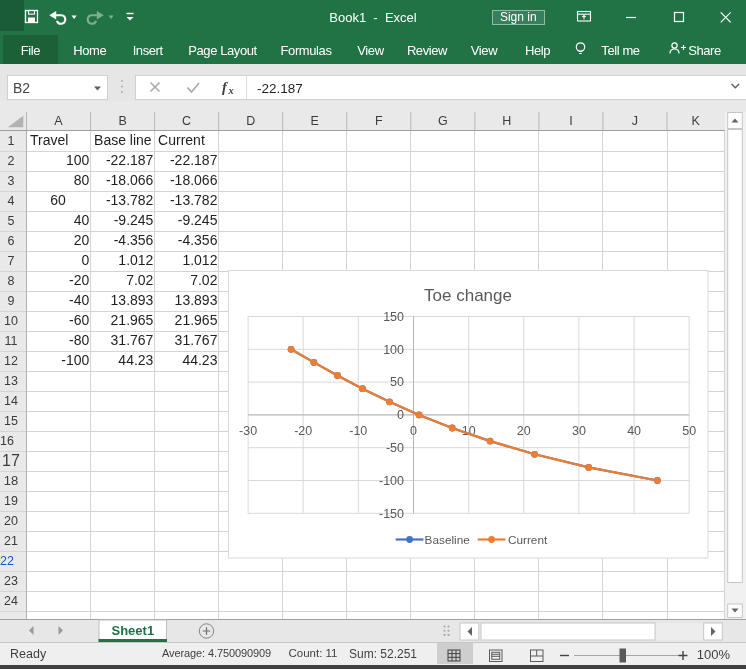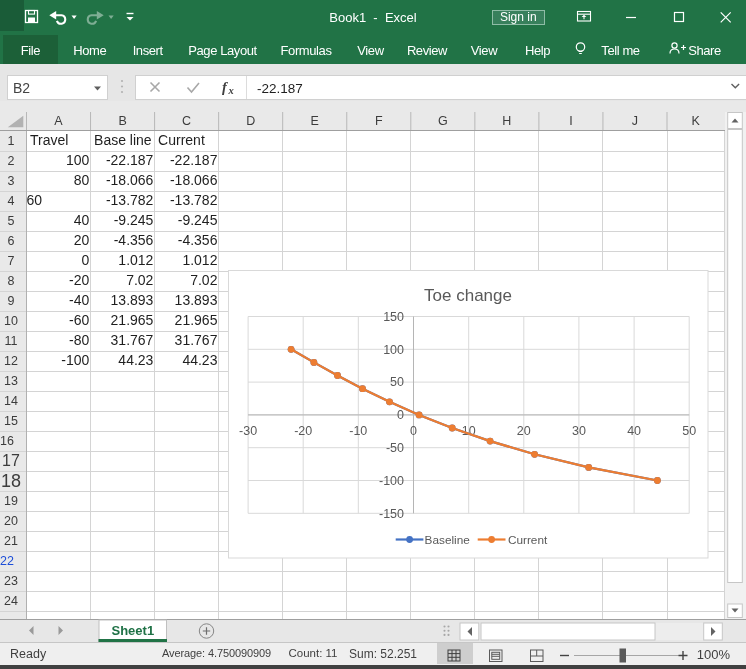--- a/index.html
+++ b/index.html
@@ -149,37 +149,37 @@
 <div class="a" style="left:0;top:270.5px;width:22px;height:20px;line-height:20px;text-align:center;font-size:12.5px;color:#3c3c3c">8</div>
 <div class="a" style="left:0;top:290.5px;width:22px;height:20px;line-height:20px;text-align:center;font-size:12.5px;color:#3c3c3c">9</div>
 <div class="a" style="left:0;top:310.5px;width:22px;height:20px;line-height:20px;text-align:center;font-size:12.5px;color:#3c3c3c">10</div>
 <div class="a" style="left:0;top:330.5px;width:22px;height:20px;line-height:20px;text-align:center;font-size:12.5px;color:#3c3c3c">11</div>
 <div class="a" style="left:0;top:350.5px;width:22px;height:20px;line-height:20px;text-align:center;font-size:12.5px;color:#3c3c3c">12</div>
 <div class="a" style="left:0;top:370.5px;width:22px;height:20px;line-height:20px;text-align:center;font-size:12.5px;color:#3c3c3c">13</div>
 <div class="a" style="left:0;top:390.5px;width:22px;height:20px;line-height:20px;text-align:center;font-size:12.5px;color:#3c3c3c">14</div>
 <div class="a" style="left:0;top:410.5px;width:22px;height:20px;line-height:20px;text-align:center;font-size:12.5px;color:#3c3c3c">15</div>
 <div class="a" style="left:0;top:430.5px;width:22px;height:20px;line-height:20px;text-align:left;font-size:12.5px;color:#3c3c3c">16</div>
 <div class="a" style="left:0;top:450.5px;width:22px;height:20px;line-height:20px;text-align:center;font-size:16px;color:#3c3c3c">17</div>
-<div class="a" style="left:0;top:470.5px;width:22px;height:20px;line-height:20px;text-align:center;font-size:18px;color:#3c3c3c">18</div>
+<div class="a" style="left:0;top:470.5px;width:22px;height:20px;line-height:20px;text-align:center;font-size:13px;color:#3c3c3c">18</div>
 <div class="a" style="left:0;top:490.5px;width:22px;height:20px;line-height:20px;text-align:center;font-size:12.5px;color:#3c3c3c">19</div>
 <div class="a" style="left:0;top:510.5px;width:22px;height:20px;line-height:20px;text-align:center;font-size:12.5px;color:#3c3c3c">20</div>
 <div class="a" style="left:0;top:530.5px;width:22px;height:20px;line-height:20px;text-align:center;font-size:12.5px;color:#3c3c3c">21</div>
 <div class="a" style="left:0;top:550.5px;width:22px;height:20px;line-height:20px;text-align:left;font-size:12.5px;color:#1d4ed8">22</div>
 <div class="a" style="left:0;top:570.5px;width:22px;height:20px;line-height:20px;text-align:center;font-size:12.5px;color:#3c3c3c">23</div>
 <div class="a" style="left:0;top:590.5px;width:22px;height:20px;line-height:20px;text-align:center;font-size:12.5px;color:#3c3c3c">24</div>
 <div class="a" style="left:30.0px;top:130.5px;height:20px;line-height:19px;font-size:14px;color:#1f1f1f">Travel</div>
 <div class="a" style="left:94.05px;top:130.5px;height:20px;line-height:19px;font-size:14px;color:#1f1f1f">Base line</div>
 <div class="a" style="left:158.1px;top:130.5px;height:20px;line-height:19px;font-size:14px;color:#1f1f1f">Current</div>
 <div class="a" style="left:26.5px;top:150.5px;width:62.849999999999994px;height:20px;line-height:19px;text-align:right;font-size:14px;color:#1f1f1f">100</div>
 <div class="a" style="left:90.55px;top:150.5px;width:62.849999999999994px;height:20px;line-height:19px;text-align:right;font-size:14px;color:#1f1f1f">-22.187</div>
 <div class="a" style="left:154.6px;top:150.5px;width:62.84999999999998px;height:20px;line-height:19px;text-align:right;font-size:14px;color:#1f1f1f">-22.187</div>
 <div class="a" style="left:26.5px;top:170.5px;width:62.849999999999994px;height:20px;line-height:19px;text-align:right;font-size:14px;color:#1f1f1f">80</div>
 <div class="a" style="left:90.55px;top:170.5px;width:62.849999999999994px;height:20px;line-height:19px;text-align:right;font-size:14px;color:#1f1f1f">-18.066</div>
 <div class="a" style="left:154.6px;top:170.5px;width:62.84999999999998px;height:20px;line-height:19px;text-align:right;font-size:14px;color:#1f1f1f">-18.066</div>
-<div class="a" style="left:26.5px;top:190.5px;width:62.849999999999994px;height:20px;line-height:19px;text-align:left;font-size:14px;color:#1f1f1f">60</div>
+<div class="a" style="left:26.5px;top:190.5px;width:62.849999999999994px;height:20px;line-height:19px;text-align:center;font-size:14px;color:#1f1f1f">60</div>
 <div class="a" style="left:90.55px;top:190.5px;width:62.849999999999994px;height:20px;line-height:19px;text-align:right;font-size:14px;color:#1f1f1f">-13.782</div>
 <div class="a" style="left:154.6px;top:190.5px;width:62.84999999999998px;height:20px;line-height:19px;text-align:right;font-size:14px;color:#1f1f1f">-13.782</div>
 <div class="a" style="left:26.5px;top:210.5px;width:62.849999999999994px;height:20px;line-height:19px;text-align:right;font-size:14px;color:#1f1f1f">40</div>
 <div class="a" style="left:90.55px;top:210.5px;width:62.849999999999994px;height:20px;line-height:19px;text-align:right;font-size:14px;color:#1f1f1f">-9.245</div>
 <div class="a" style="left:154.6px;top:210.5px;width:62.84999999999998px;height:20px;line-height:19px;text-align:right;font-size:14px;color:#1f1f1f">-9.245</div>
 <div class="a" style="left:26.5px;top:230.5px;width:62.849999999999994px;height:20px;line-height:19px;text-align:right;font-size:14px;color:#1f1f1f">20</div>
 <div class="a" style="left:90.55px;top:230.5px;width:62.849999999999994px;height:20px;line-height:19px;text-align:right;font-size:14px;color:#1f1f1f">-4.356</div>
 <div class="a" style="left:154.6px;top:230.5px;width:62.84999999999998px;height:20px;line-height:19px;text-align:right;font-size:14px;color:#1f1f1f">-4.356</div>
 <div class="a" style="left:26.5px;top:250.5px;width:62.849999999999994px;height:20px;line-height:19px;text-align:right;font-size:14px;color:#1f1f1f">0</div>
 <div class="a" style="left:90.55px;top:250.5px;width:62.849999999999994px;height:20px;line-height:19px;text-align:right;font-size:14px;color:#1f1f1f">1.012</div>

